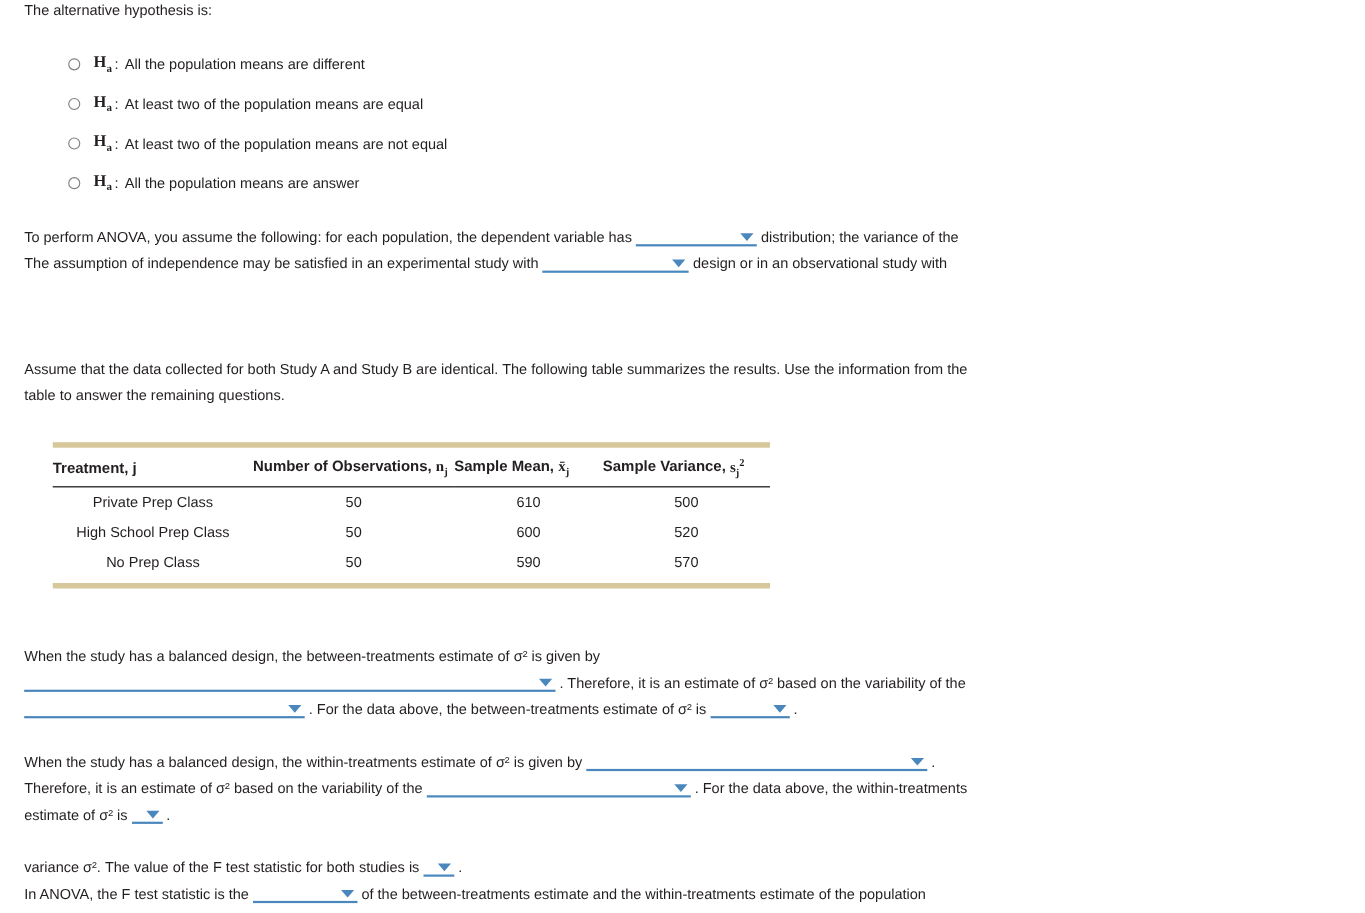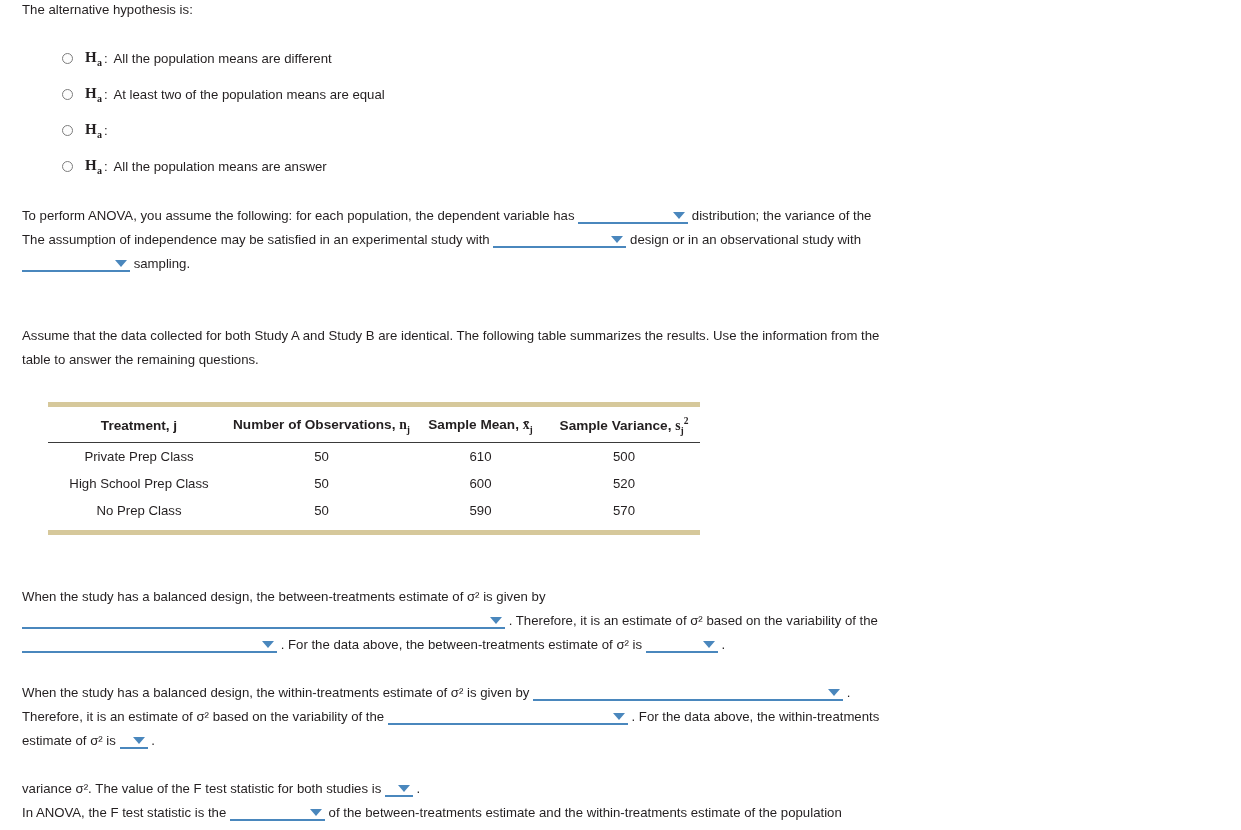--- a/index.html
+++ b/index.html
@@ -122,21 +122,21 @@
   table.data {
     border-collapse: collapse;
     width: 652px;
     font-size: 13.2px;
   }
   table.data th {
     font-weight: bold;
     font-size: 13.6px;
     padding: 9px 0 7px 0;
     border-bottom: 1.4px solid #3a3a3a;
-    text-align: center;
+    text-align: left;
     white-space: nowrap;
   }
   table.data td {
     text-align: center;
     padding: 6px 0 6px 0;
     height: 14px;
   }
   table.data th.c0, table.data td.c0 { width: 182px; }
   table.data th.c1, table.data td.c1 { width: 183px; }
   table.data th.c2, table.data td.c2 { width: 135px; }
@@ -177,44 +177,41 @@
       <span class="radio"></span>
       <span class="hyp">H<sub>a</sub></span>
       <span class="choice-text">:&nbsp;</span>
       <span class="choice-text">At least two of the population means are equal</span>
     </div>
 
     <div class="choice">
       <span class="radio"></span>
       <span class="hyp">H<sub>a</sub></span>
       <span class="choice-text">:&nbsp;</span>
+      <span class="choice-text">At least two of the population means are not equal</span>
     </div>
 
     <div class="choice">
       <span class="radio"></span>
       <span class="hyp">H<sub>a</sub></span>
       <span class="choice-text">:&nbsp;</span>
       <span class="choice-text">All the population means are answer</span>
     </div>
   </div>
 
   <div class="para" style="top:204px;">
     <div class="row">
       <span>To perform ANOVA, you assume the following: for each population, the dependent variable has</span>
       <span class="dd" style="width:110px;"><span class="caret"></span></span>
       <span>distribution; the variance of the</span>
     </div>
     <div class="row">
       <span>The assumption of independence may be satisfied in an experimental study with</span>
       <span class="dd" style="width:133px;"><span class="caret"></span></span>
       <span>design or in an observational study with</span>
-    </div>
-    <div class="row">
-      <span class="dd" style="width:108px;"><span class="caret"></span></span>
-      <span>sampling.</span>
     </div>
   </div>
 
   <div class="blk" style="top:324px;">
     <div class="row">Assume that the data collected for both Study A and Study B are identical. The following table summarizes the results. Use the information from the</div>
     <div class="row">table to answer the remaining questions.</div>
   </div>
 
   <div class="tbl-wrap">
     <div class="rule-top"></div>

